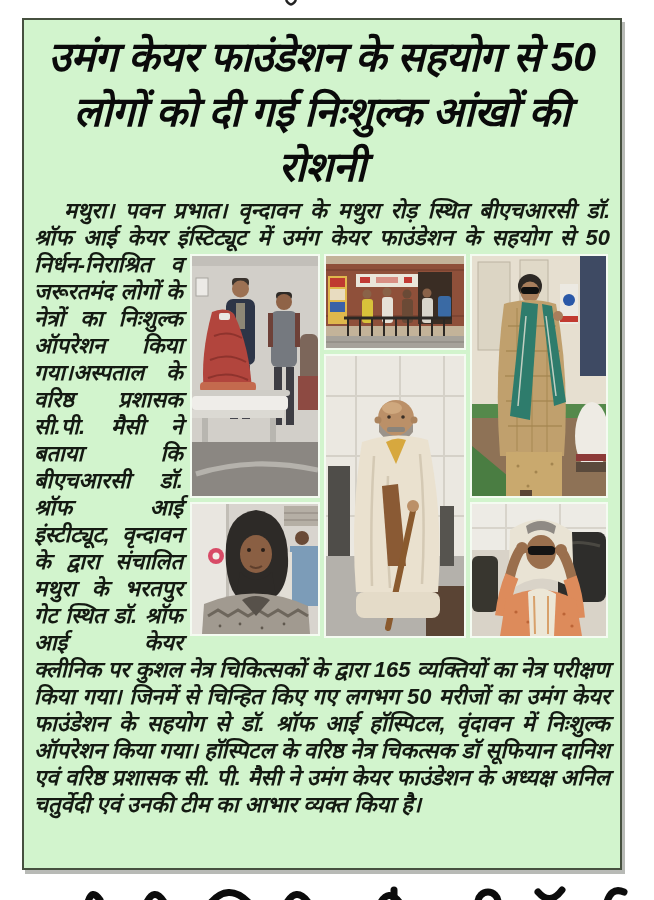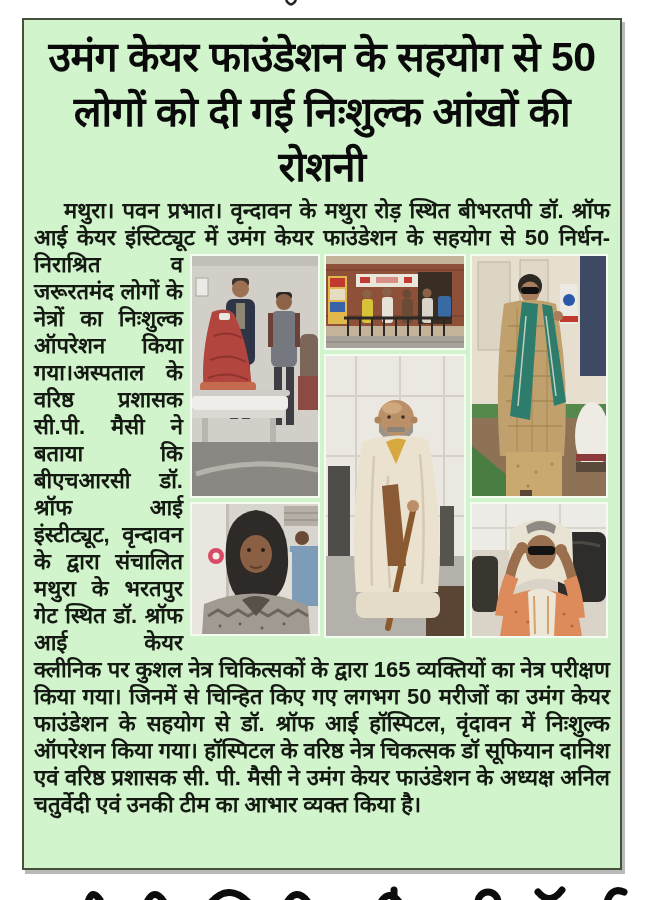--- a/index.html
+++ b/index.html
@@ -12,20 +12,21 @@
   
   .clip{
     position:absolute;left:22px;top:18px;width:600px;height:852px;
     background:#d2f4cd;
     border:2px solid #46503f;
     box-shadow:3px 4px 0 rgba(125,130,122,.55);
     box-sizing:border-box;
     padding:6px 10px 4px 10px;
     color:#10150e;
     overflow:hidden;
+    font-style:italic;
   }
   .headline{
     margin:4px 2px 2px 2px;
     font-size:41px;line-height:1.34;font-weight:800;
     text-align:center;color:#0a0a0a;letter-spacing:-.5px;
   }
   .byline{
     text-align:center;font-size:21px;font-weight:700;color:#0d120c;
     margin:2px 0 3px 0;
   }
@@ -57,21 +58,21 @@
   <svg class="top-partial" width="14" height="8" viewBox="0 0 14 8">
     <path d="M2,0 Q7,9 12,0" stroke="#222" stroke-width="2.5" fill="none"></path>
   </svg>
 
   <article class="clip">
 
     <h1 class="headline">उमंग केयर फाउंडेशन के सहयोग से 50 लोगों को दी गई निःशुल्क आंखों की रोशनी</h1>
 
 
     <div class="body-text">
-      <span>मथुरा। पवन प्रभात। वृन्दावन के मथुरा रोड़ स्थित बीभरतपी डॉ. श्रॉफ आई केयर इंस्टिट्यूट में उमंग केयर फाउंडेशन के सहयोग</span>
+      <span>मथुरा। पवन प्रभात। वृन्दावन के मथुरा रोड़ स्थित बीएचआरसी डॉ. श्रॉफ आई केयर इंस्टिट्यूट में उमंग केयर फाउंडेशन के सहयोग</span>
 
       <div class="collage">
 
         <div class="ccol c1">
           <figure class="ph" role="img" aria-label="अस्पताल वार्ड में बेड पर बैठी लाल शॉल ओढ़े मरीज और पीछे खड़े दो पुरुष">
             <svg width="126" height="240" viewBox="0 0 126 240">
               <rect width="126" height="240" fill="#d2cfc9"></rect>
               <rect width="126" height="10" fill="#c2bfb9"></rect>
               <rect x="4" y="22" width="12" height="18" fill="#eceae6" stroke="#a8a6a0"></rect>
               <rect x="40" y="22" width="17" height="9" rx="4" fill="#3a332d"></rect>

